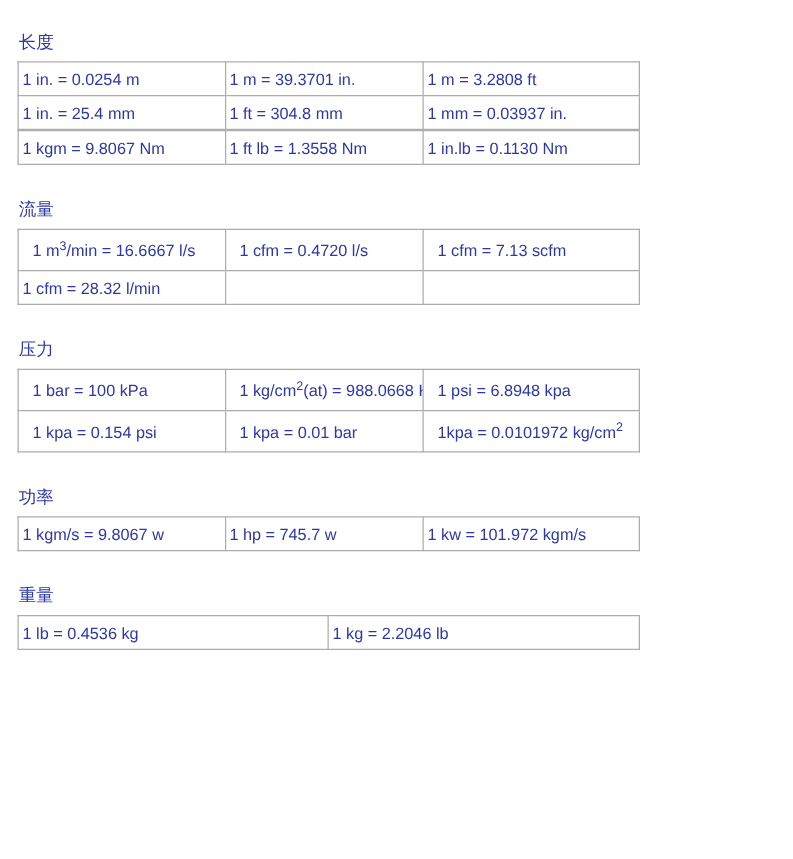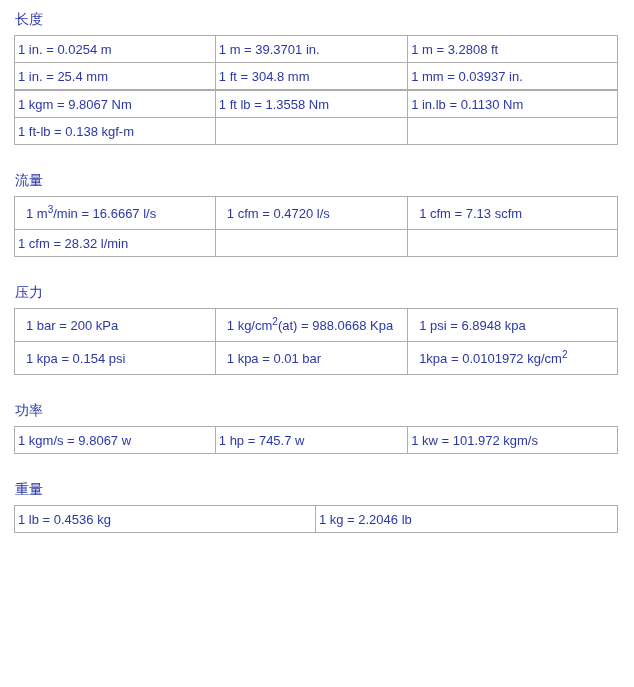--- a/index.html
+++ b/index.html
@@ -16,28 +16,28 @@
   }
   .section { margin: 0; }
   .section-title {
     color: #2b38a5;
     font-size: 14px;
     line-height: 18px;
     margin: 26px 0 7px 1px;
     display: inline-block;
   }
   .section-title-row { line-height: 0; }
-  .section:first-child .section-title { margin-top: 0; }
+  .section:first-child .section-title { margin-top: 14px; }
   .section-title.underlined {
     cursor: pointer;
   }
   table.conv {
     border-collapse: collapse;
     table-layout: fixed;
-    width: 604px;
+    width: 498px;
     border-radius: 21px;
   }
   table.conv td {
     border: 1px solid #adadad;
     color: #2b38a5;
     font-size: 13px;
     height: 26px;
     padding: 0 2px 0 3px;
     vertical-align: middle;
     overflow: hidden;
@@ -81,25 +81,20 @@
           <col style="width: 33.3%;">
           <col style="width: 31.9%;">
           <col style="width: 34.8%;">
         </colgroup>
         <tbody>
           <tr>
             <td>1 kgm = 9.8067 Nm</td>
             <td>1 ft lb = 1.3558 Nm</td>
             <td>1 in.lb = 0.1130 Nm</td>
           </tr>
-          <tr>
-            <td>1 ft-lb = 0.138 kgf-m</td>
-            <td></td>
-            <td></td>
-          </tr>
         </tbody>
       </table>
     </div>
     <div class="section">
       <div class="section-title-row"><div class="section-title">流量</div></div>
       <table class="conv">
         <colgroup>
           <col style="width: 33.3%;">
           <col style="width: 31.9%;">
           <col style="width: 34.8%;">
@@ -121,21 +116,21 @@
     <div class="section">
       <div class="section-title-row"><div class="section-title">压力</div></div>
       <table class="conv">
         <colgroup>
           <col style="width: 33.3%;">
           <col style="width: 31.9%;">
           <col style="width: 34.8%;">
         </colgroup>
         <tbody>
           <tr class="tall">
-            <td>1 bar = 200 kPa</td>
+            <td>1 bar = 100 kPa</td>
             <td>1 kg/cm<sup>2</sup>(at) = 988.0668 Kpa</td>
             <td>1 psi = 6.8948 kpa</td>
           </tr>
           <tr class="tall">
             <td>1 kpa = 0.154 psi</td>
             <td>1 kpa = 0.01 bar</td>
             <td>1kpa = 0.0101972 kg/cm<sup>2</sup></td>
           </tr>
         </tbody>
       </table>

